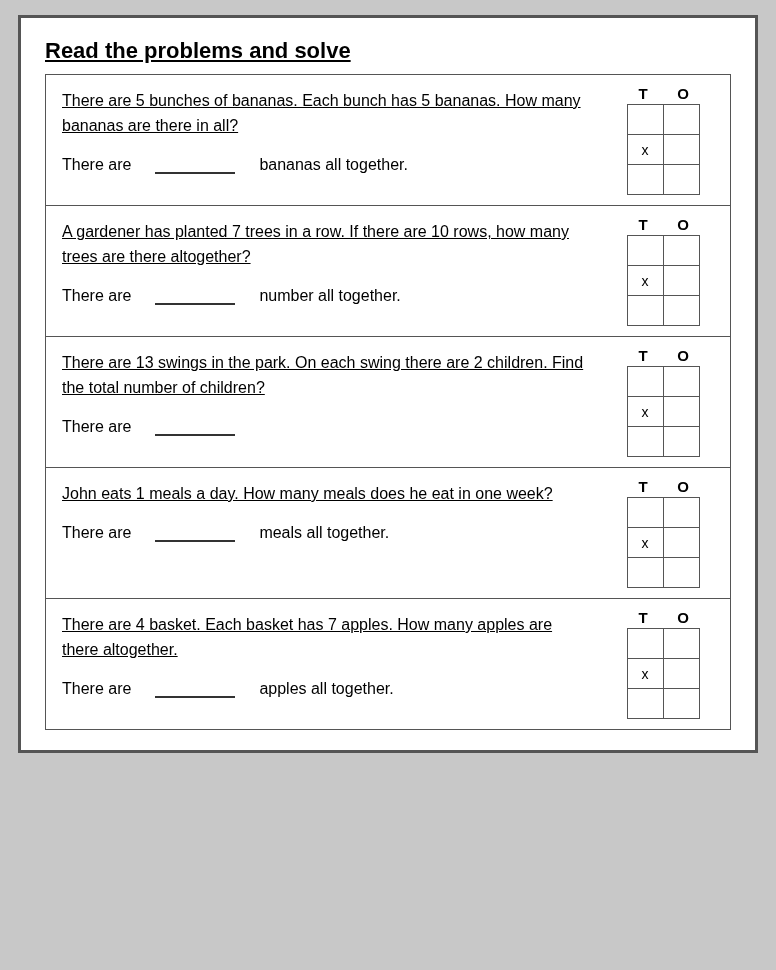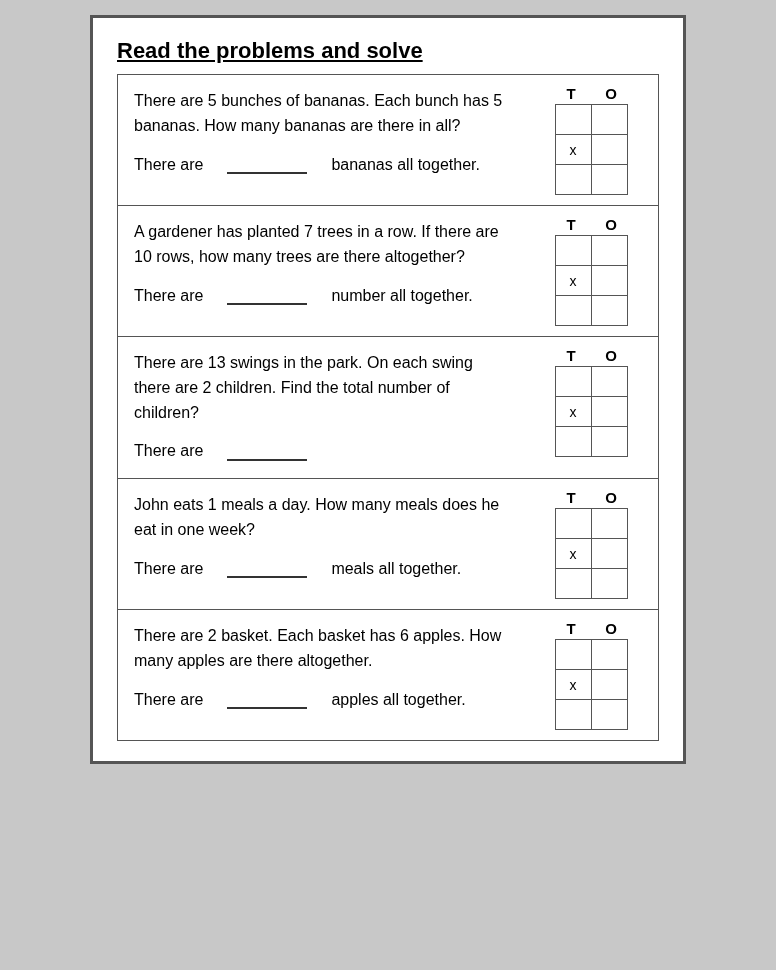--- a/index.html
+++ b/index.html
@@ -11,21 +11,21 @@
     body {
       background: #c8c8c8;
       display: flex;
       justify-content: center;
       align-items: flex-start;
       min-height: 970px;
       font-family: Arial, sans-serif;
     }
 
     .page-container {
-      width: 596px;
+      width: 740px;
       background: #ffffff;
       border: 3px solid #555;
       margin: 15px;
       padding: 20px 24px 20px 24px;
     }
 
     .page-title {
       font-size: 22px;
       font-weight: bold;
       text-decoration: underline;
@@ -49,20 +49,21 @@
       flex: 1;
       padding: 14px 16px 14px 16px;
       font-size: 16px;
       line-height: 1.55;
     }
 
     .problem-question {
       margin-bottom: 14px;
       font-size: 16px;
       line-height: 1.55;
+      text-decoration: underline;
     }
 
     .problem-answer {
       font-size: 16px;
       display: flex;
       align-items: center;
       flex-wrap: wrap;
       gap: 20px;
     }
 
@@ -223,21 +224,21 @@
             <div class="grid-cell"></div>
             <div class="grid-cell has-x">x</div>
             <div class="grid-cell"></div>
             <div class="grid-cell"></div>
             <div class="grid-cell"></div>
           </div>
         </div>
       </div>
       <div class="problem-section">
         <div class="problem-text-area">
-          <div class="problem-question">There are 2 basket. Each basket has 6 apples. How many apples are there altogether.</div>
+          <div class="problem-question">There are 4 basket. Each basket has 7 apples. How many apples are there altogether.</div>
           <div class="problem-answer">
             <span>There are</span>
             <span class="answer-blank"></span>
             <span>apples all together.</span>
           </div>
         </div>
         <div class="grid-area">
           <div class="grid-labels">
             <span class="grid-label">T</span>
             <span class="grid-label">O</span>

